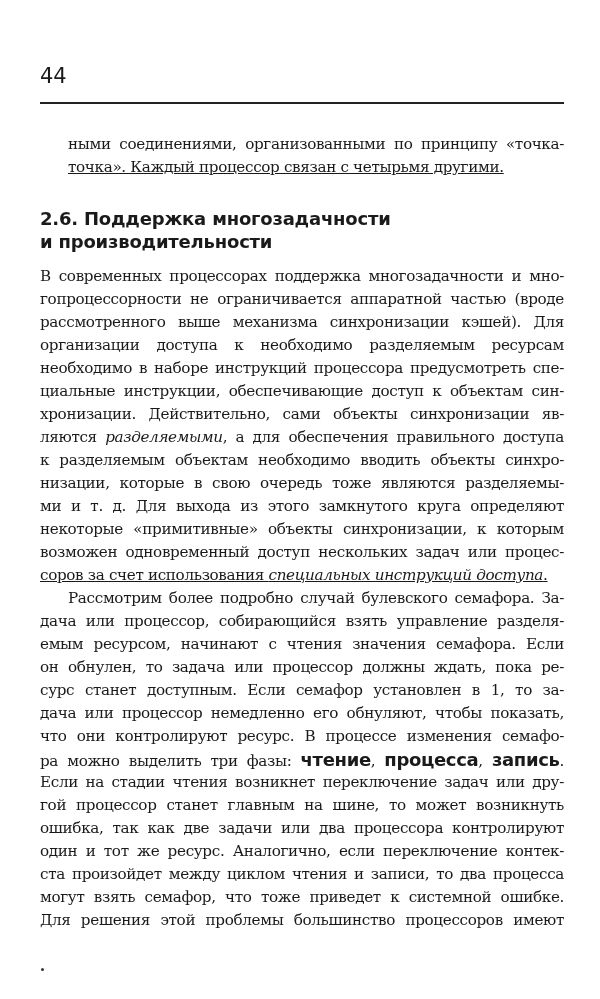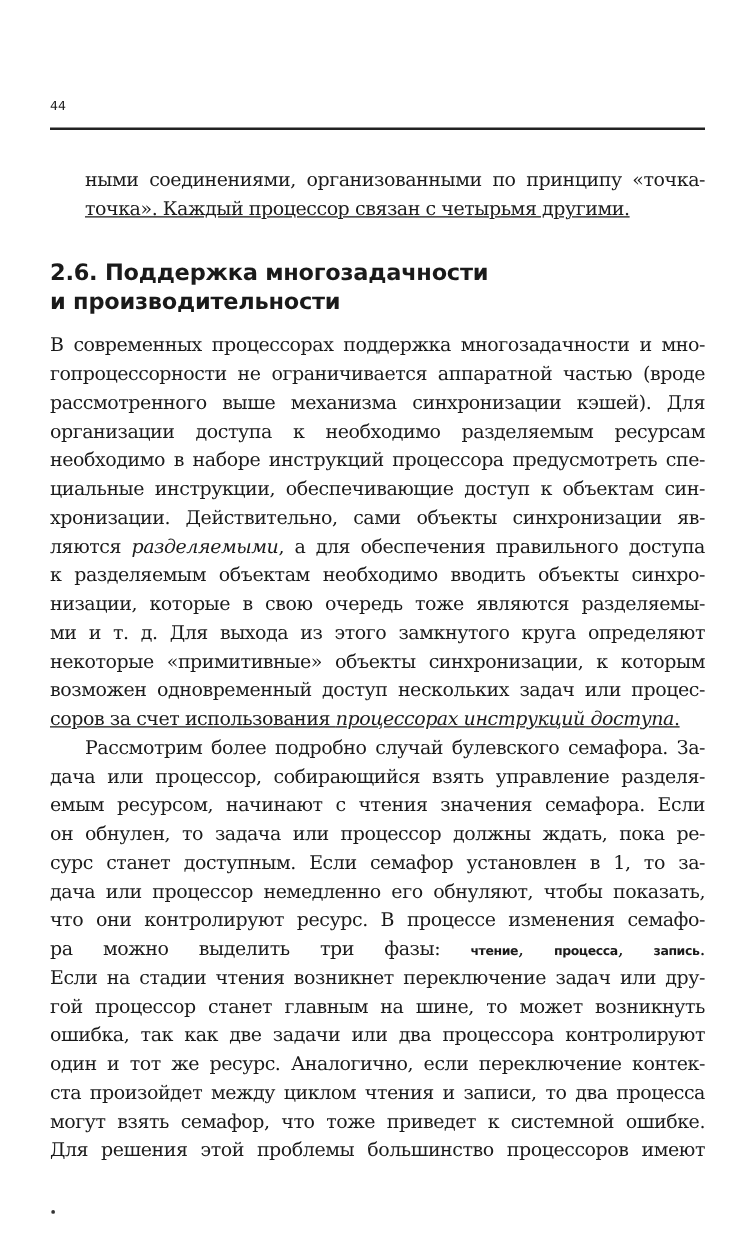--- a/index.html
+++ b/index.html
@@ -1,26 +1,26 @@
 <!DOCTYPE html>
 <html><head>
 <meta charset="utf-8">
 <style>
   html, body { margin:0; padding:0; }
   body { width:600px; height:999px; background:#ffffff; position:relative; overflow:hidden; color:#1a1a1a; }
-  .header { position:absolute; left:40px; top:80px; width:524px; height:22px; font-family:"DejaVu Sans", sans-serif; font-size:10px; }
+  .header { position:absolute; left:40px; top:64px; width:524px; height:22px; font-family:"DejaVu Sans", sans-serif; font-size:21px; }
   .page-num { position:absolute; left:0; top:0; }
   .running-title { position:absolute; right:0; top:0; white-space:nowrap; letter-spacing:-0.2px; }
   .rule { position:absolute; left:40px; top:102px; width:524px; height:2px; background:#222; }
   .line { position:absolute; left:40px; width:524px; font-family:"DejaVu Serif", serif; font-size:15.2px; white-space:nowrap; text-align:justify; text-align-last:justify; line-height:23px; letter-spacing:-0.35px; }
   .indent { left:68px; width:496px; }
   .last { text-align-last:left;text-decoration:underline; }
   .heading { position:absolute; left:40px; font-family:"DejaVu Sans", sans-serif; font-weight:bold; font-size:18px; line-height:23px; white-space:nowrap; letter-spacing:-0.2px; }
   em { font-style:italic;margin-top:32px; }
-  b { font-family:"DejaVu Sans", sans-serif; font-weight:bold; font-size:10px; }
+  b { font-family:"DejaVu Sans", sans-serif; font-weight:bold; font-size:18px; }
   .dot { position:absolute; left:41px; top:968px; width:3px; height:3px; background:#333; border-radius:50%; }
 </style>
 </head>
 <body>
 
 <div class="header">
   <span class="page-num">44</span>
 </div>
 <div class="rule"></div>
 
@@ -37,21 +37,21 @@
   <div class="line" style="top:334px">организации доступа к необходимо разделяемым ресурсам</div>
   <div class="line" style="top:357px">необходимо в наборе инструкций процессора предусмотреть спе-</div>
   <div class="line" style="top:380px">циальные инструкции, обеспечивающие доступ к объектам син-</div>
   <div class="line" style="top:403px">хронизации. Действительно, сами объекты синхронизации яв-</div>
   <div class="line" style="top:426px"><span>ляются </span><em>разделяемыми</em><span>, а для обеспечения правильного доступа</span></div>
   <div class="line" style="top:449px">к разделяемым объектам необходимо вводить объекты синхро-</div>
   <div class="line" style="top:472px">низации, которые в свою очередь тоже являются разделяемы-</div>
   <div class="line" style="top:495px">ми и т. д. Для выхода из этого замкнутого круга определяют</div>
   <div class="line" style="top:518px">некоторые «примитивные» объекты синхронизации, к которым</div>
   <div class="line" style="top:541px">возможен одновременный доступ нескольких задач или процес-</div>
-  <div class="line last" style="top:564px"><span>соров за счет использования </span><em>процессорах инструкций доступа</em><span>.</span></div>
+  <div class="line last" style="top:564px"><span>соров за счет использования </span><em>специальных инструкций доступа</em><span>.</span></div>
 </div>
 
 <div>
   <div class="line indent" style="top:587px">Рассмотрим более подробно случай булевского семафора. За-</div>
   <div class="line" style="top:610px">дача или процессор, собирающийся взять управление разделя-</div>
   <div class="line" style="top:633px">емым ресурсом, начинают с чтения значения семафора. Если</div>
   <div class="line" style="top:656px">он обнулен, то задача или процессор должны ждать, пока ре-</div>
   <div class="line" style="top:679px">сурс станет доступным. Если семафор установлен в 1, то за-</div>
   <div class="line" style="top:702px">дача или процессор немедленно его обнуляют, чтобы показать,</div>
   <div class="line" style="top:725px">что они контролируют ресурс. В процессе изменения семафо-</div>

